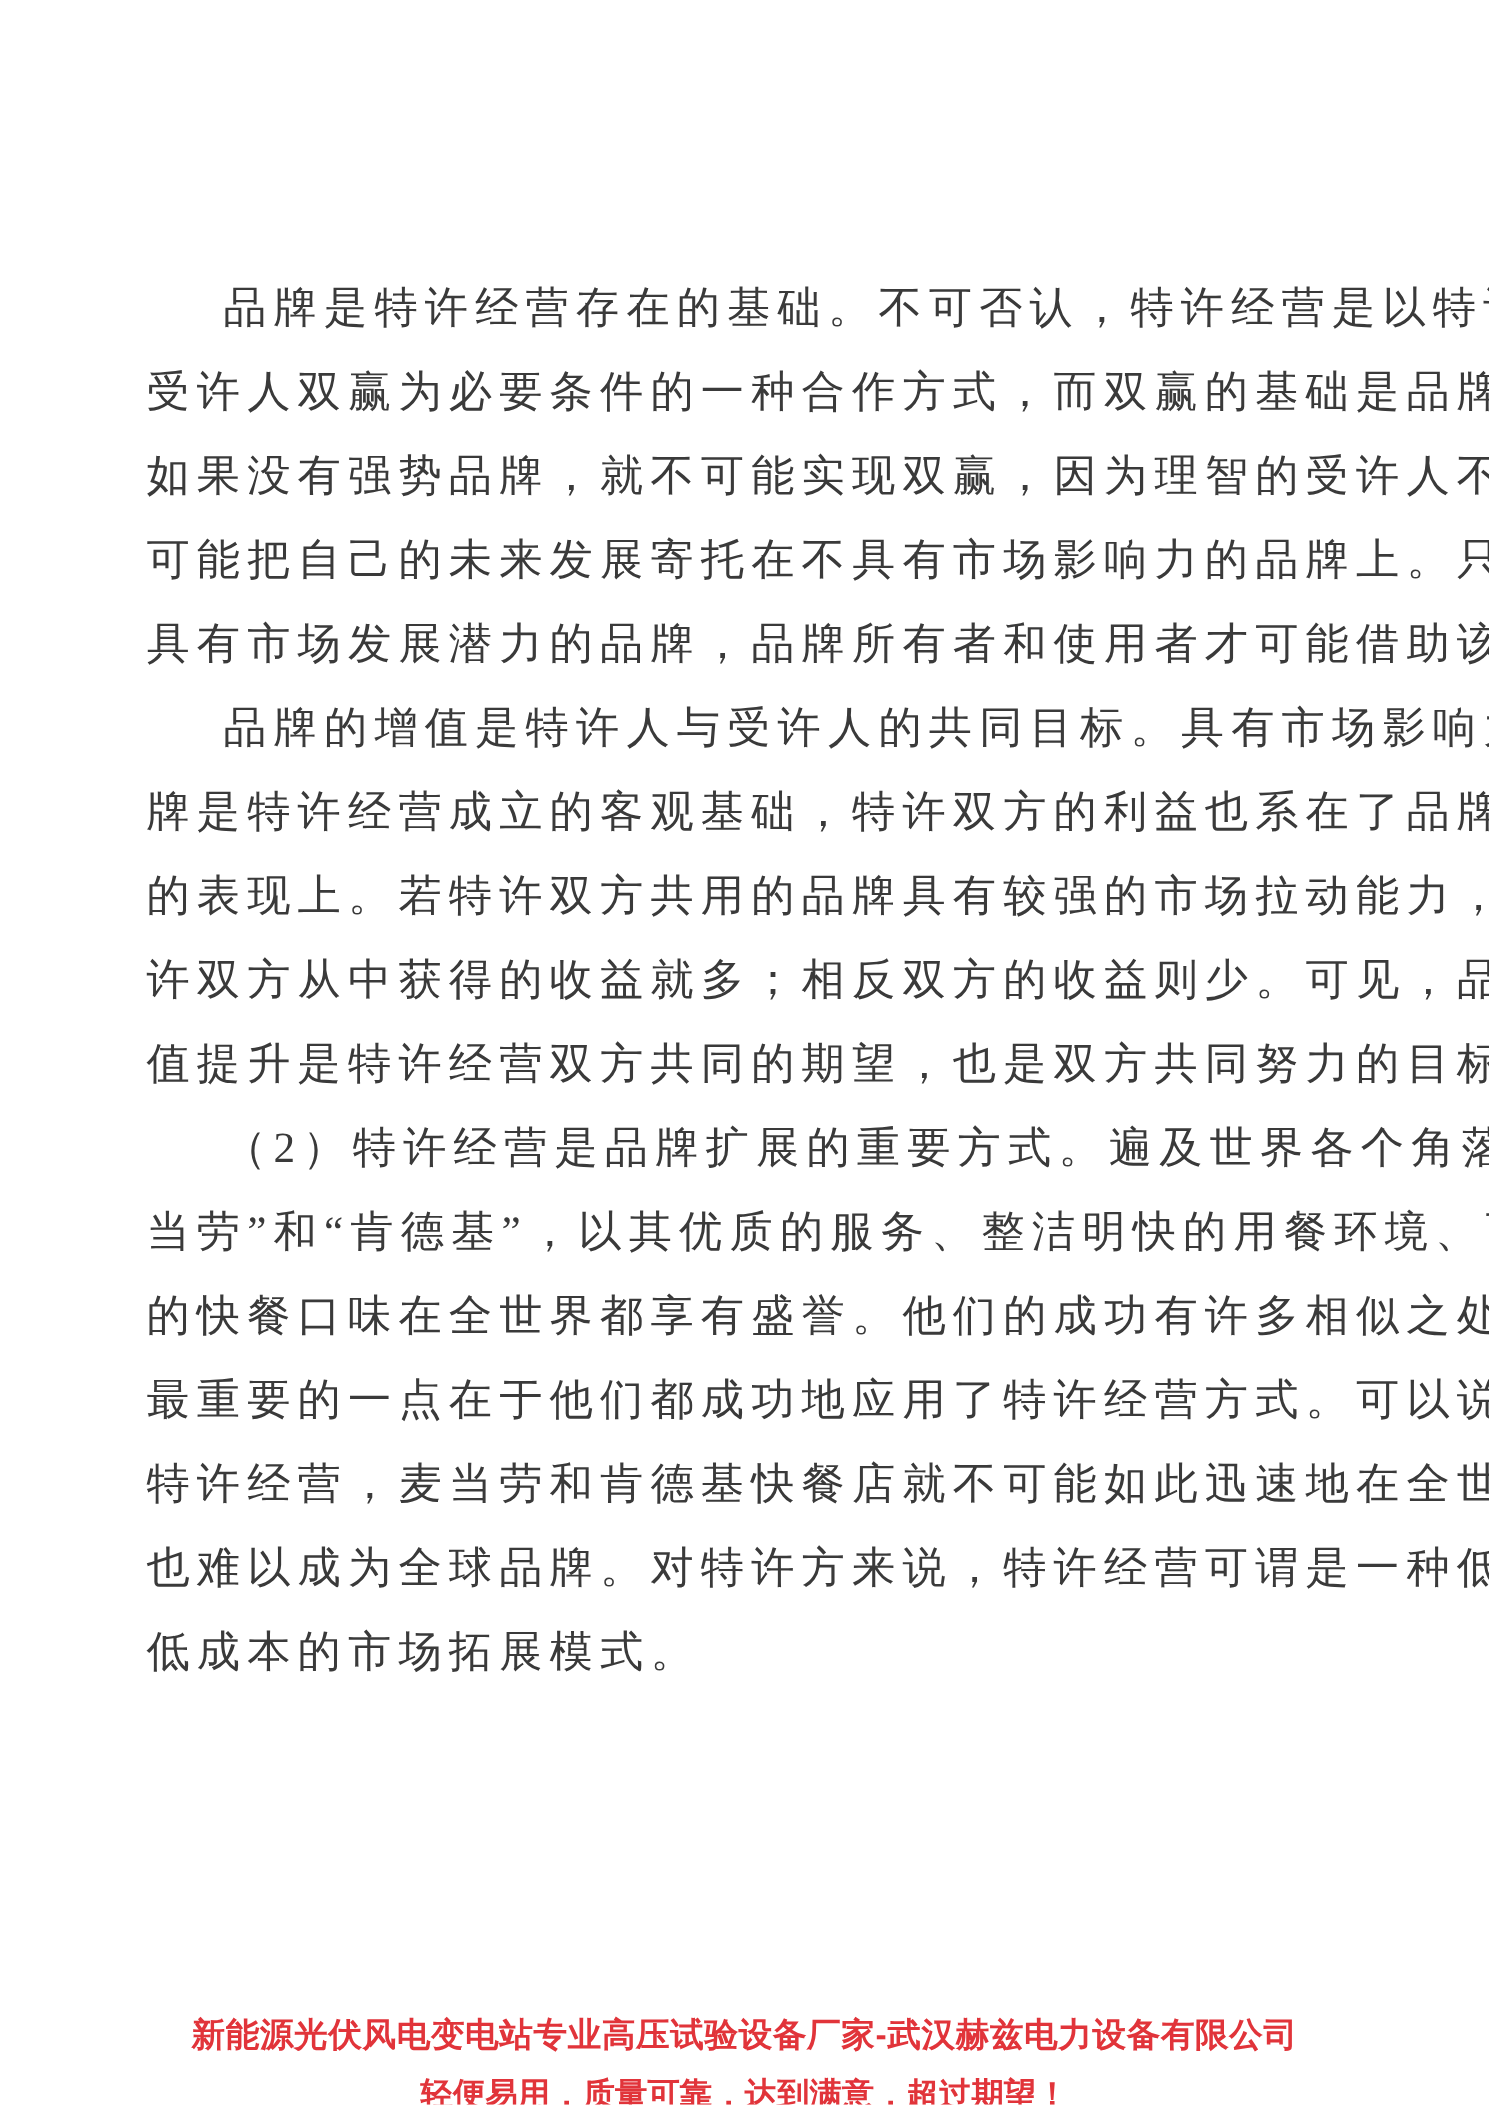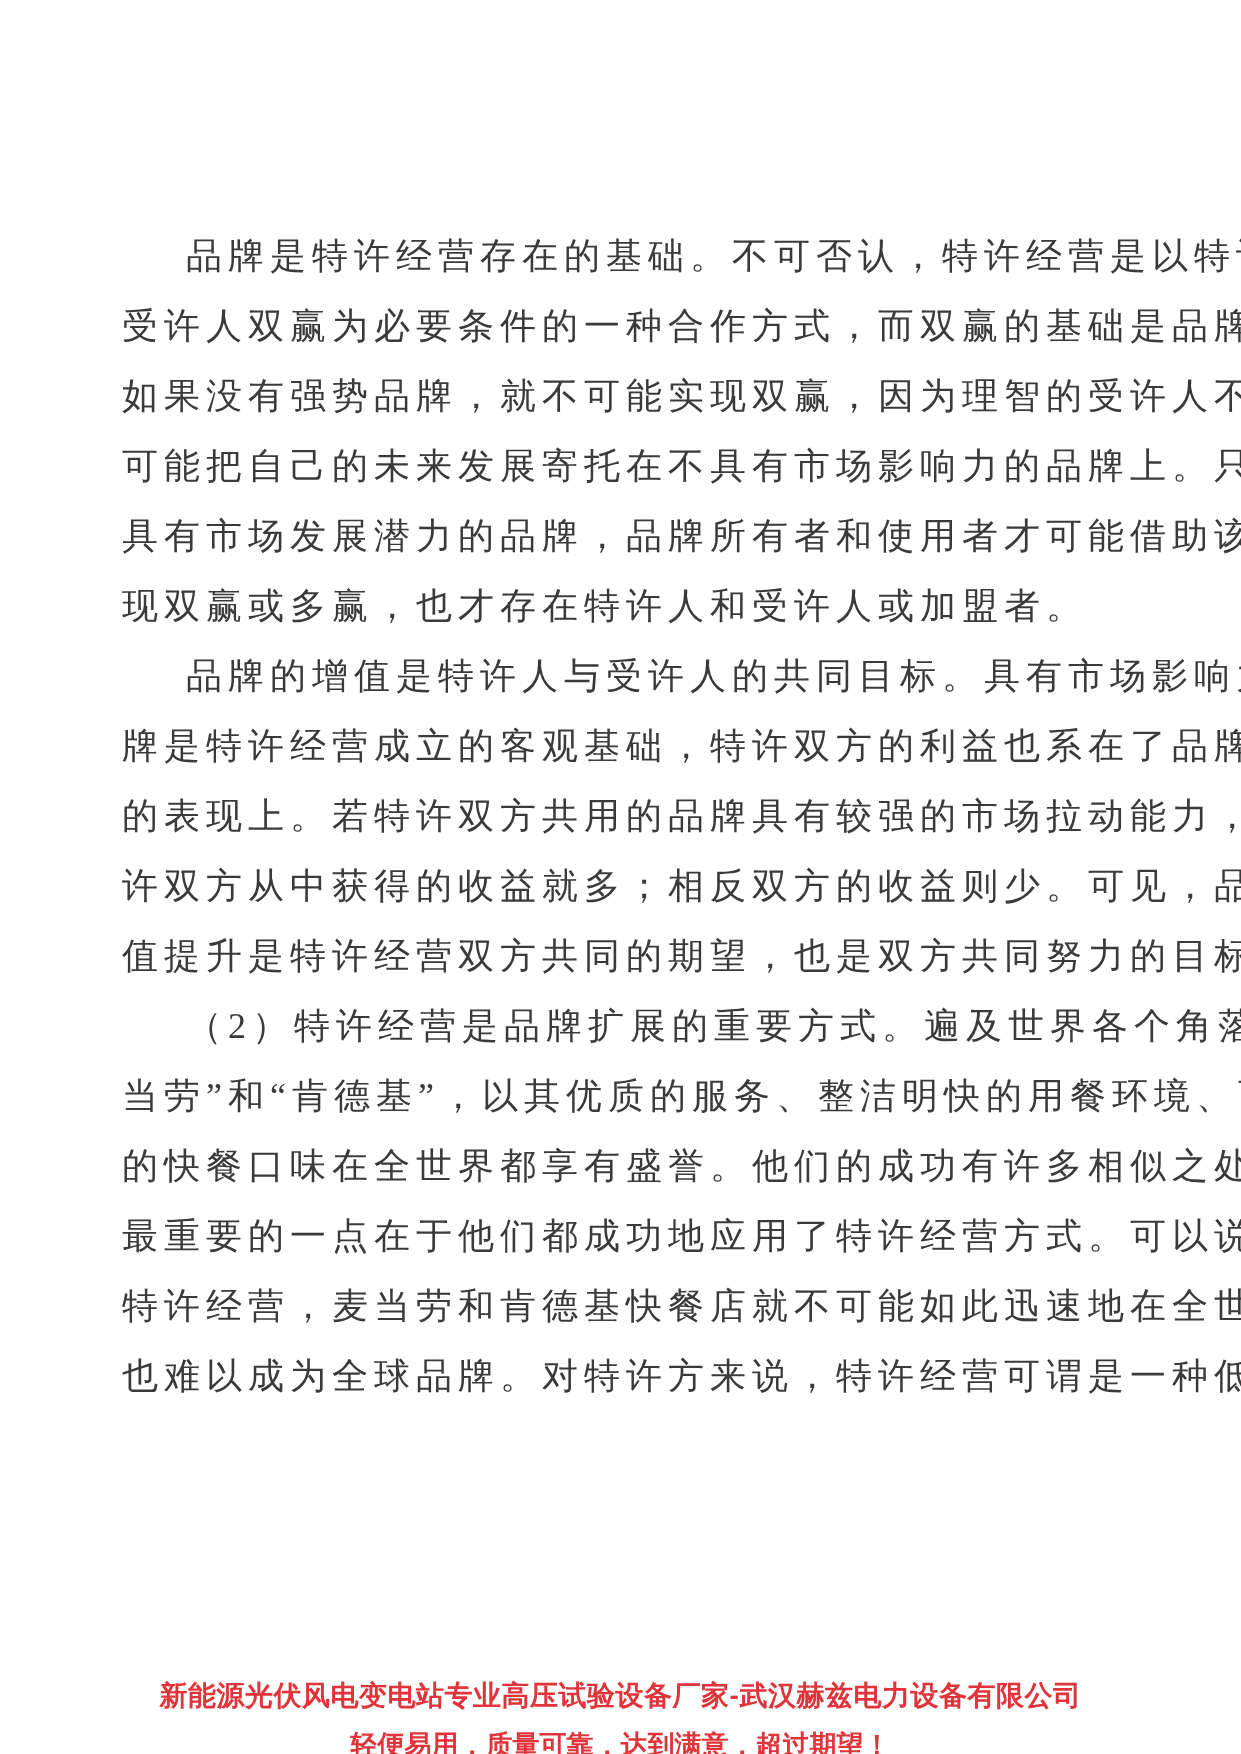--- a/index.html
+++ b/index.html
@@ -65,32 +65,32 @@
 <body>
 
 <div class="page">
 
   <div class="body-text">
     <div class="doc-line indent">品牌是特许经营存在的基础。不可否认，特许经营是以特许人与</div>
     <div class="doc-line">受许人双赢为必要条件的一种合作方式，而双赢的基础是品牌。试想，</div>
     <div class="doc-line">如果没有强势品牌，就不可能实现双赢，因为理智的受许人不会也不</div>
     <div class="doc-line">可能把自己的未来发展寄托在不具有市场影响力的品牌上。只有存在</div>
     <div class="doc-line">具有市场发展潜力的品牌，品牌所有者和使用者才可能借助该品牌实</div>
-    <div class="doc-line">现双赢或多赢，也才存在特许人和受许人或加盟者。</div>
     <div class="doc-line indent">品牌的增值是特许人与受许人的共同目标。具有市场影响力的品</div>
     <div class="doc-line">牌是特许经营成立的客观基础，特许双方的利益也系在了品牌在市场</div>
     <div class="doc-line">的表现上。若特许双方共用的品牌具有较强的市场拉动能力，那么特</div>
     <div class="doc-line">许双方从中获得的收益就多；相反双方的收益则少。可见，品牌的价</div>
     <div class="doc-line">值提升是特许经营双方共同的期望，也是双方共同努力的目标。</div>
     <div class="doc-line indent">（2）特许经营是品牌扩展的重要方式。遍及世界各个角落的“麦</div>
     <div class="doc-line">当劳”和“肯德基”，以其优质的服务、整洁明快的用餐环境、可口</div>
     <div class="doc-line">的快餐口味在全世界都享有盛誉。他们的成功有许多相似之处，其中</div>
     <div class="doc-line">最重要的一点在于他们都成功地应用了特许经营方式。可以说，没有</div>
     <div class="doc-line">特许经营，麦当劳和肯德基快餐店就不可能如此迅速地在全世界繁衍，</div>
     <div class="doc-line">也难以成为全球品牌。对特许方来说，特许经营可谓是一种低风险、</div>
+    <div class="doc-line">低成本的市场拓展模式。</div>
   </div>
 
   <div class="footer">
     <div class="footer-line1">新能源光伏风电变电站专业高压试验设备厂家-武汉赫兹电力设备有限公司</div>
     <div class="footer-line2">
       <span class="seg">轻便易用，质量可靠，达到满意，超过期望！</span>
     </div>
   </div>
 
 </div>

